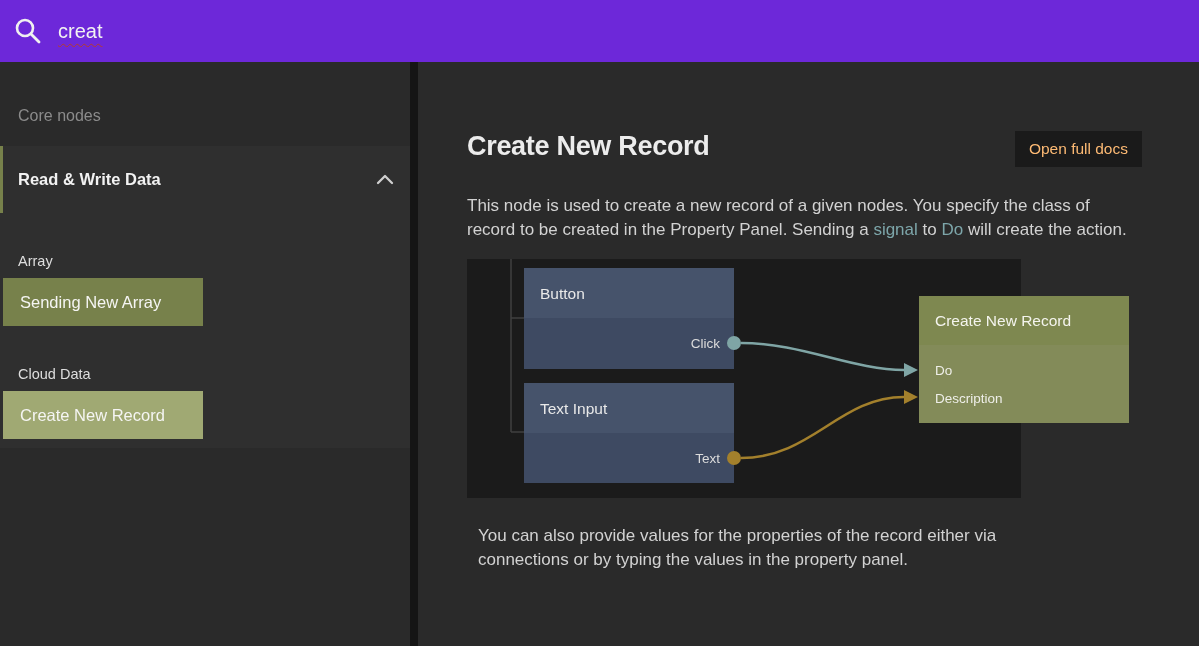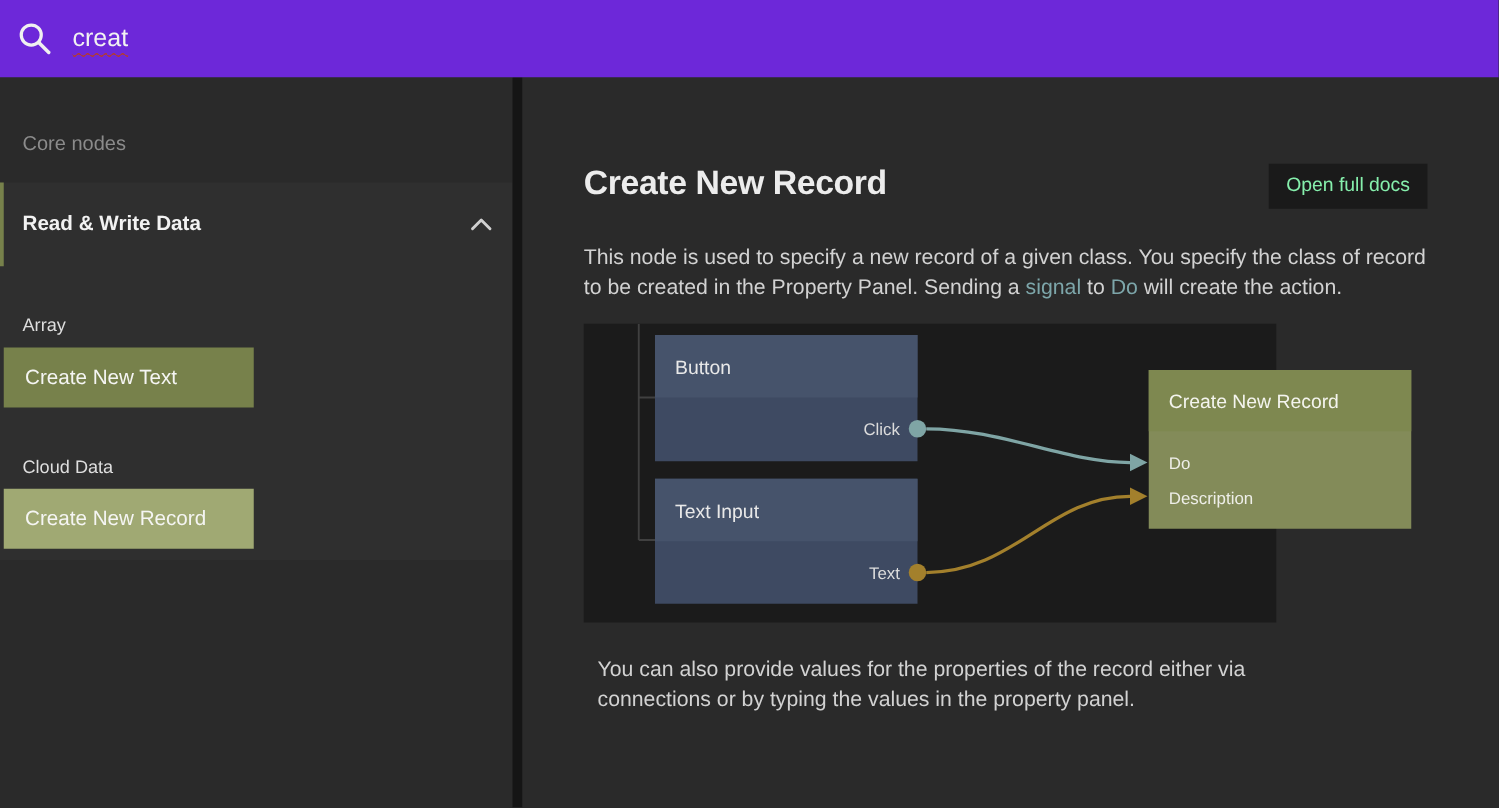--- a/index.html
+++ b/index.html
@@ -87,21 +87,21 @@
   
   .title-row { display: flex; align-items: flex-start; justify-content: space-between; }
   .page-title {
     font-size: 27px;
     font-weight: bold;
     color: #ececec;
     letter-spacing: -0.3px;
   }
   .docs-button {
     background: #1a1a1a;
-    color: #86efac;
+    color: #fdba74;
     font-size: 15.5px;
     padding: 9px 14px;
     border: none;
     cursor: pointer;
     font-family: inherit;
   }
   .description {
     margin-top: 27px;
     font-size: 17px;
     line-height: 23.5px;
@@ -152,39 +152,39 @@
         <span class="group-chevron">
           <svg width="18" height="11" viewBox="0 0 18 11">
             <polyline points="2,9 9,2 16,9" fill="none" stroke="#cfcfcf" stroke-width="2.3" stroke-linecap="round" stroke-linejoin="round"></polyline>
           </svg>
         </span>
       </div>
 
 
       <div class="sub-heading">Array</div>
       <div class="node-button">
-        <span>Create New Text</span>
+        <span>Sending New Array</span>
       </div>
 
       <div class="sub-heading">Cloud Data</div>
       <div class="node-button highlighted">
         <span>Create New Record</span>
       </div>
     </div>
   </div>
 
   <div class="divider"></div>
 
   <div class="main">
     <div class="title-row">
       <h1 class="page-title">Create New Record</h1>
       <button class="docs-button">Open full docs</button>
     </div>
 
-    <p class="description"><span>This node is used to specify a new record of a given class. You specify the class of record to be created in the Property Panel. Sending a </span><span class="doc-link">signal</span><span> to </span><span class="doc-link">Do</span><span> will create the action.</span></p>
+    <p class="description"><span>This node is used to create a new record of a given nodes. You specify the class of record to be created in the Property Panel. Sending a </span><span class="doc-link">signal</span><span> to </span><span class="doc-link">Do</span><span> will create the action.</span></p>
 
     <div class="diagram">
       <svg width="675" height="239" viewBox="0 0 675 239">
 
         <g stroke="#404040" stroke-width="1.5">
           <line x1="44" y1="0" x2="44" y2="173"></line>
           <line x1="44" y1="59" x2="57" y2="59"></line>
           <line x1="44" y1="173" x2="57" y2="173"></line>
         </g>
 

